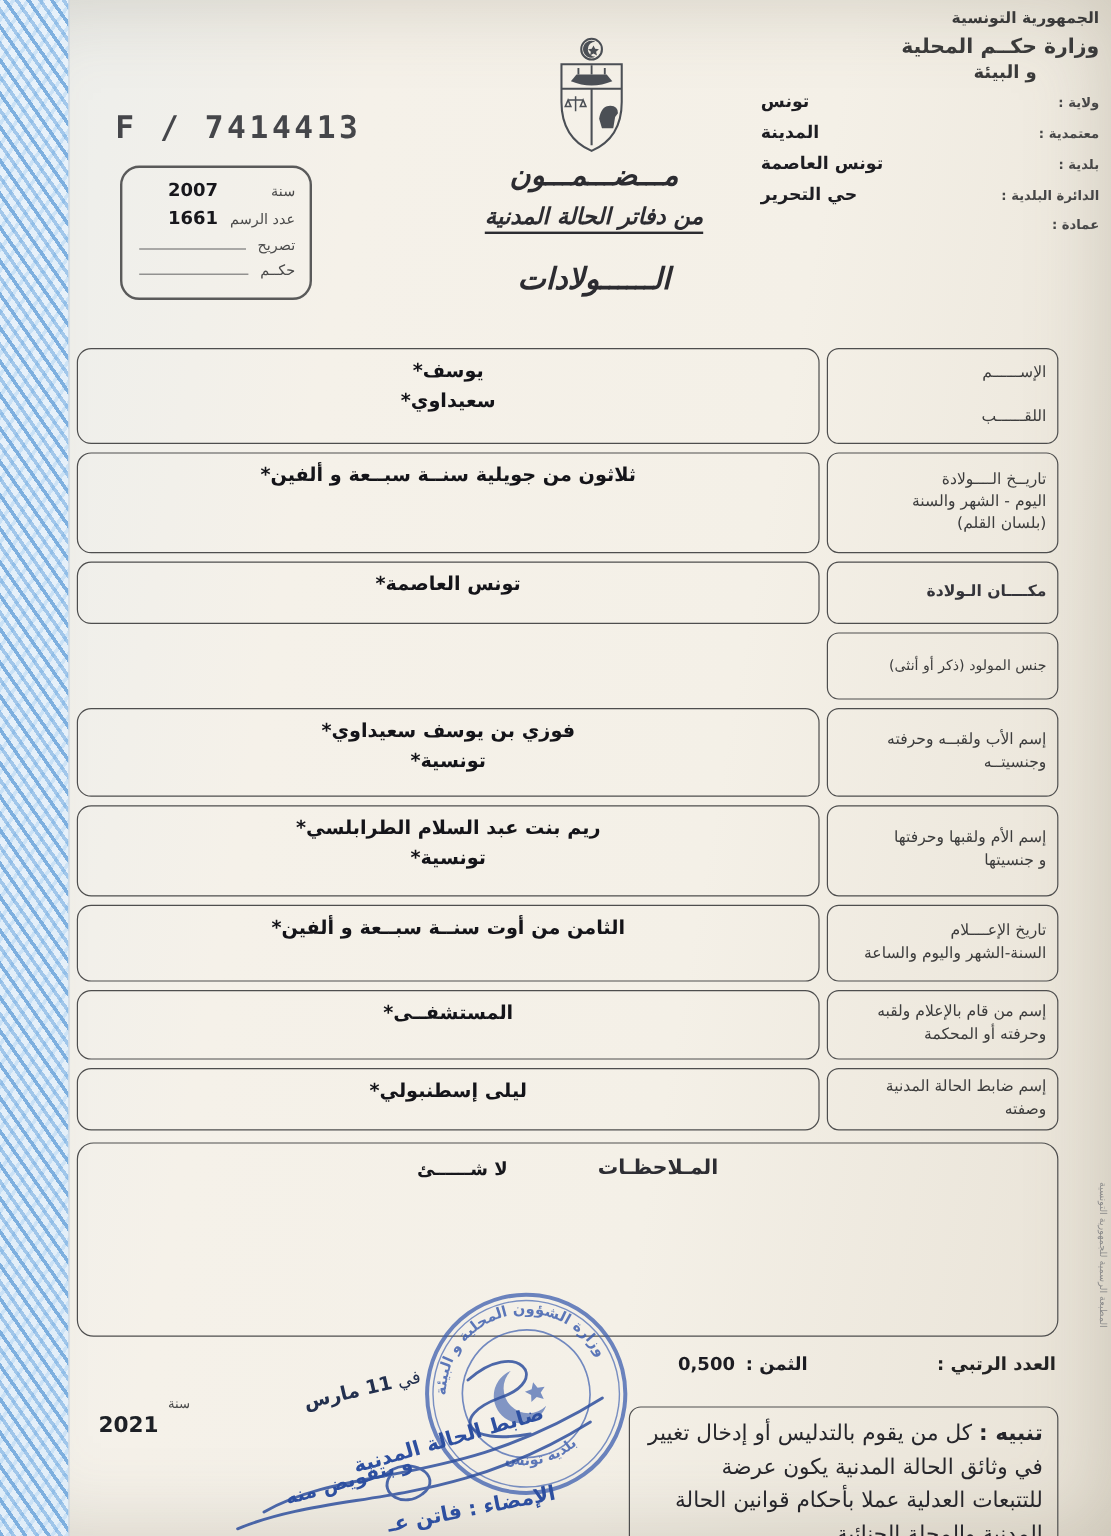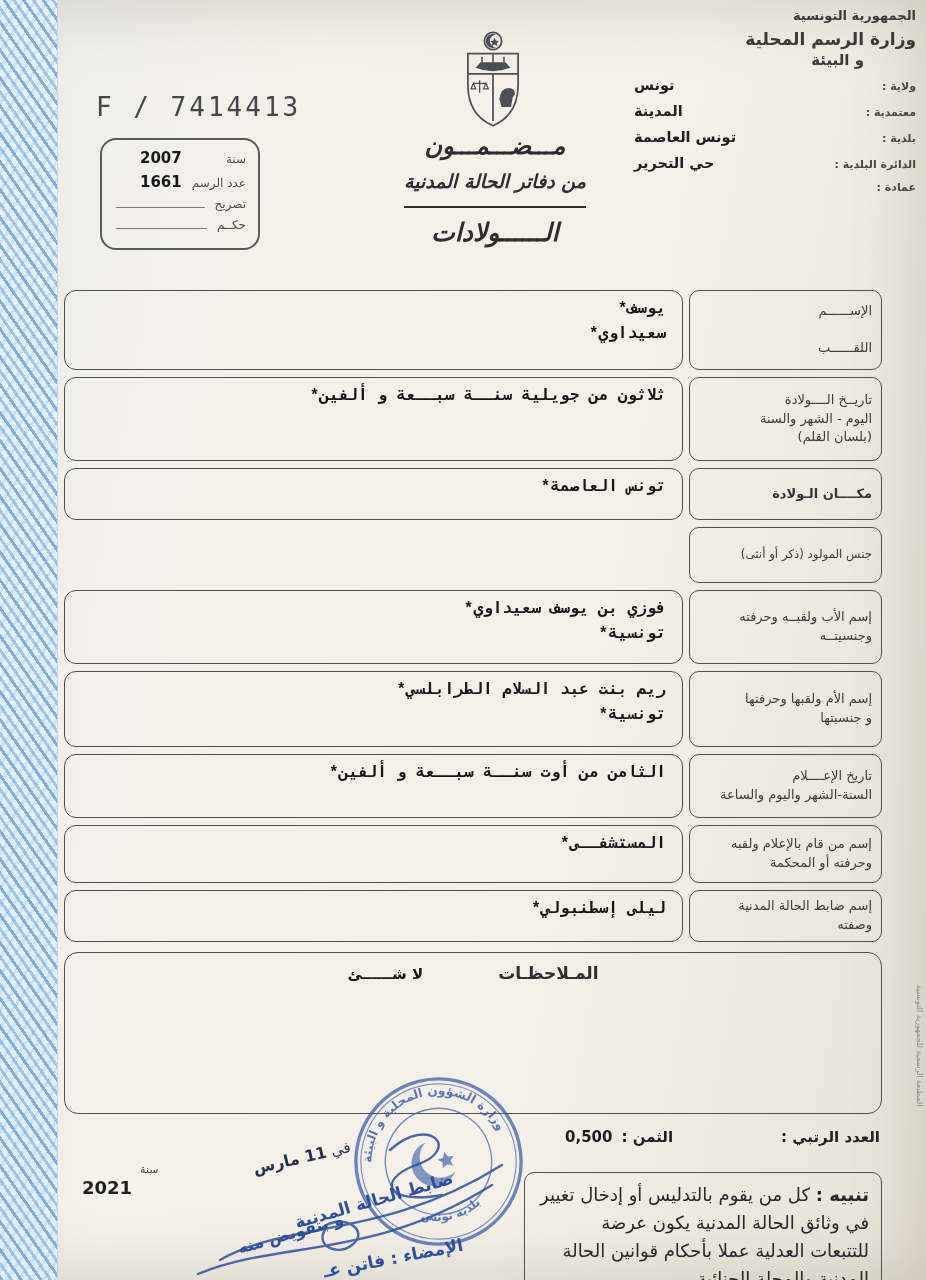--- a/index.html
+++ b/index.html
@@ -25,21 +25,21 @@
   }
 
   .side-vertical-text {
     position:absolute; right:2px; top:985px; writing-mode:vertical-rl;
     font-size:8px; letter-spacing:2px; color:#8b8b8b;
   }
 
   .serial {
     position:absolute; left:96px; top:92px;
     font-family:"DejaVu Sans Mono", monospace;
-    font-size:26px; font-weight:normal; letter-spacing:3px; color:#45464a;
+    font-size:26px; font-weight:bold; letter-spacing:3px; color:#45464a;
   }
 
   .emblem { position:absolute; left:452px; top:30px; width:82px; height:102px; }
 
   
   .gov-header { position:absolute; top:8px; right:10px; width:282px; direction:rtl; text-align:right; color:#3a3a3a; }
   .gov-header .republic  { font-size:13px; font-weight:bold; margin-bottom:6px; }
   .gov-header .ministry  { font-size:17px; font-weight:bold; margin-bottom:2px; }
   .gov-header .ministry2 { font-size:15px; font-weight:bold; margin-right:52px; margin-bottom:8px; }
   .gov-field { display:flex; direction:rtl; justify-content:space-between; align-items:baseline; margin-bottom:10px; }
@@ -54,38 +54,38 @@
   }
   .reg-row { display:flex; direction:rtl; justify-content:space-between; align-items:baseline; margin-bottom:6px; }
   .reg-label { font-size:12px; color:#4a4a4a; }
   .reg-value { font-size:15px; font-weight:bold; color:#17171c; margin-left:26px; }
   .reg-line  { flex:1; border-bottom:1.2px solid #7a7a7a; margin:0 10px 4px 2px; height:10px; }
 
   
   .title-block { position:absolute; top:132px; left:330px; width:330px; text-align:center; direction:rtl; color:#2c2c31;font-style:italic; }
   .title1 { font-size:24px; font-weight:bold; margin-bottom:10px; }
   .title2 { font-size:19px; font-weight:bold; margin-bottom:26px; }
-  .title2 span { border-bottom:2px solid #2c2c31; padding-bottom:14px; }
+  .title2 span { border-bottom:2px solid #2c2c31; padding-bottom:1px; }
   .title3 { font-size:25px; font-weight:bold; letter-spacing:1px; }
 
   
   .main-table { position:absolute; top:290px; left:64px; width:818px; display:flex; flex-direction:column; gap:7px; direction:rtl; }
   .t-row  { display:flex; direction:rtl; gap:6px; }
   .t-label {
     width:193px; border:1.7px solid #4e4e4e; border-radius:10px;
     padding:4px 9px; font-size:13px; color:#3c3c3c;
     display:flex; align-items:center;
   }
   .t-label .pre { line-height:1.45; }
   .lbl-lg .pre { font-size:13px; font-weight:bold; color:#34343a; }
   .lbl-sm .pre { font-size:11.8px; }
   .t-value {
     flex:1; border:1.7px solid #4e4e4e; border-radius:12px;
     padding:6px 16px; font-weight:bold; font-size:16px; color:#141419;
-    line-height:1.55; text-align:right;font-family:Liberation Mono, monospace;
+    line-height:1.55; text-align:center;
   }
   .pre { white-space:pre-line; }
 
   
   .observations {
     position:absolute; top:952px; left:64px; width:818px; height:162px;
     border:1.7px solid #4e4e4e; border-radius:14px; direction:rtl;
     display:flex; justify-content:center; align-items:flex-start; gap:75px; padding-top:10px;
   }
   .obs-title { font-size:17px; font-weight:bold; letter-spacing:1px; color:#2d2d33; }
@@ -136,21 +136,21 @@
       <path d="M50 56 v60"></path>
       <path d="M28 48 q22 9 44 0 l-6 -7 h-32 z" fill="#4b4f55" stroke="none"></path>
       <path d="M36 34 v7 M50 31 v10 M64 34 v7" stroke-width="2"></path>
       <path d="M33 64 v16 M25 68 h16 M25 68 l-3 7 h6 z M41 68 l-3 7 h6 z" stroke-width="1.6"></path>
       <path d="M58 88 q2 -14 12 -14 q8 0 8 8 l-3 4 -2 12 h-12 z" fill="#4b4f55" stroke="none"></path>
     </g>
   </svg>
 
   <div class="gov-header">
     <div class="republic">الجمهورية التونسية</div>
-    <div class="ministry">وزارة الرسم المحلية</div>
+    <div class="ministry">وزارة حكــم المحلية</div>
     <div class="ministry2">و البيئة</div>
     <div class="gov-field">
       <span class="gf-label">ولاية :</span>
       <span class="gf-value">تونس</span>
     </div>
     <div class="gov-field">
       <span class="gf-label">معتمدية :</span>
       <span class="gf-value">المدينة</span>
     </div>
     <div class="gov-field">

